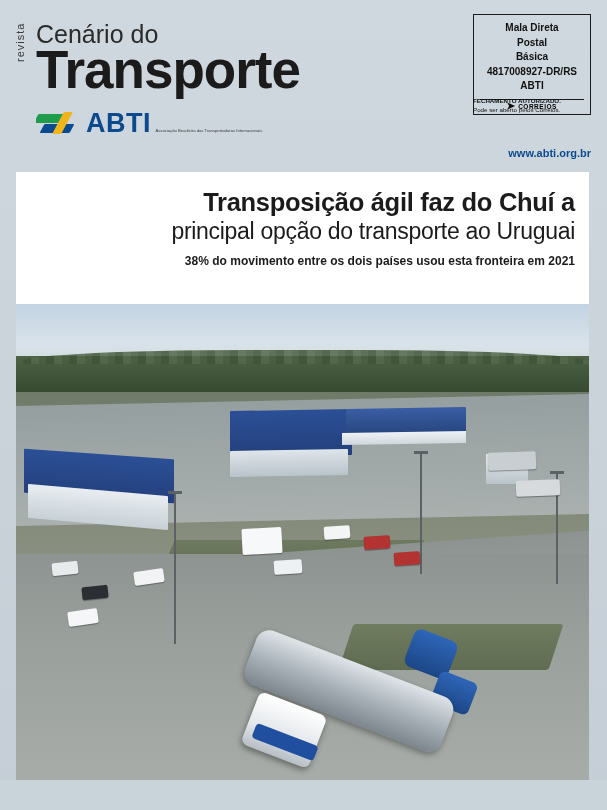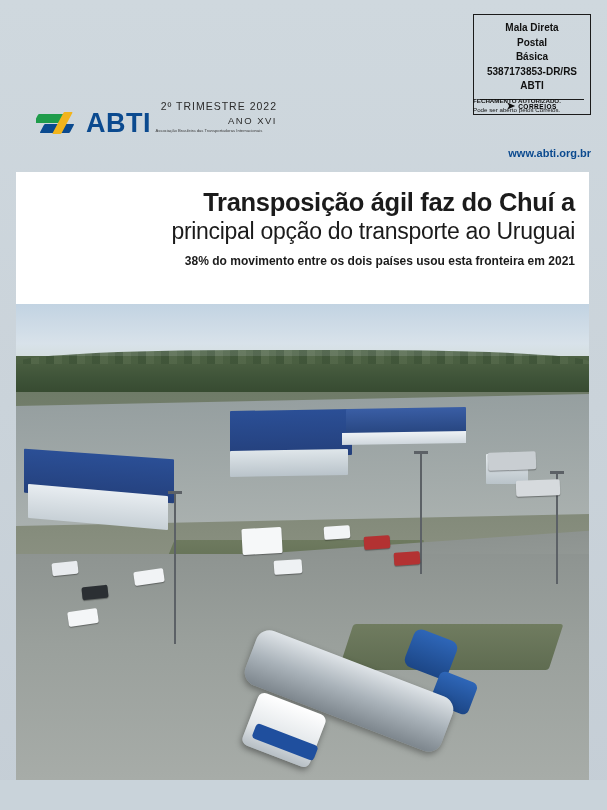--- a/index.html
+++ b/index.html
@@ -390,43 +390,44 @@
     background: #c9d3da;
   }
 </style>
 </head>
 <body>
 
 <div class="cover">
 
   <div class="masthead">
 
+    <div class="brand-block">
+      <div class="brand-revista">revista</div>
+      <div class="brand-cenario">Cenário do</div>
+      <div class="brand-transporte">Transporte</div>
+    </div>
 
     <div class="abti-logo">
       <span class="abti-mark">
         <span class="s1"></span>
         <span class="s2"></span>
         <span class="s3"></span>
       </span>
       <span class="abti-text">
         <span class="abti-name">ABTI</span>
         <span class="abti-sub">Associação Brasileira das Transportadoras Internacionais</span>
       </span>
     </div>
 
-    <div class="issue-block">
-      <div class="issue-quarter">2º TRIMESTRE 2022</div>
-      <div class="issue-year">ANO XVI</div>
-    </div>
 
     <div class="postal-box">
       <div class="postal-line">Mala Direta</div>
       <div class="postal-line">Postal</div>
       <div class="postal-line">Básica</div>
-      <div class="postal-line">5387173853-DR/RS</div>
+      <div class="postal-line">4817008927-DR/RS</div>
       <div class="postal-line">ABTI</div>
       <div class="postal-divider"></div>
       <div class="postal-correios">
         <span class="correios-mark"></span>
         <span>CORREIOS</span>
       </div>
     </div>
 
     <div class="postal-note">
       <div class="bold">FECHAMENTO AUTORIZADO.</div>

